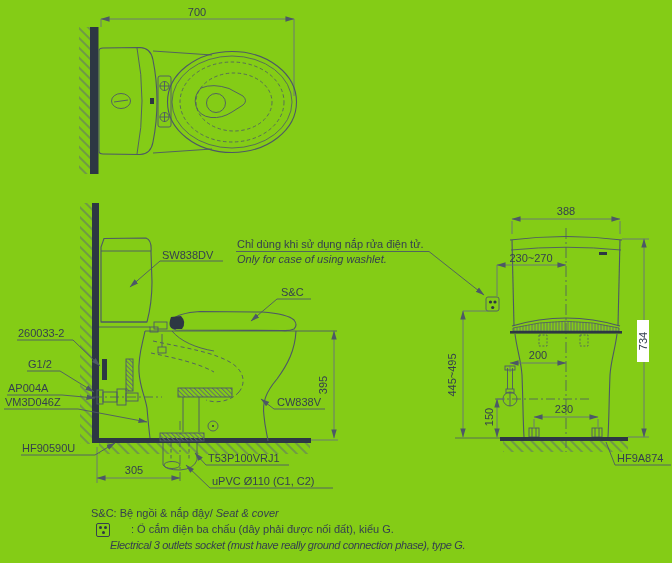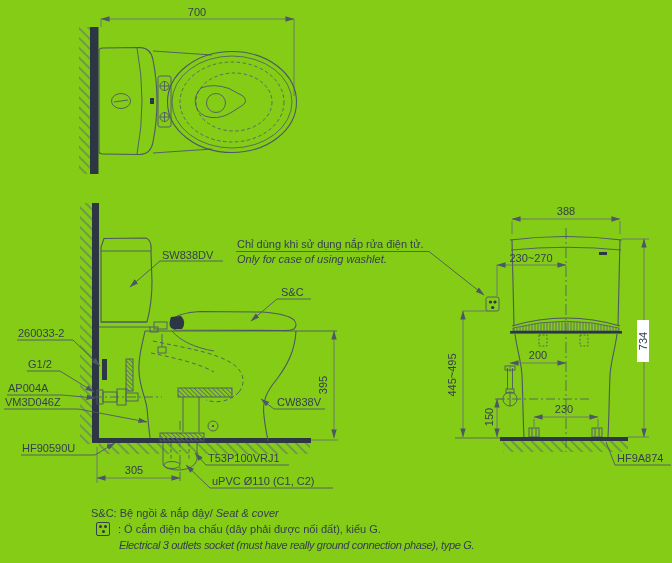--- a/index.html
+++ b/index.html
@@ -3,22 +3,22 @@
 <meta charset="utf-8">
 <style>
   html,body{margin:0;padding:0;background:#ffffff;}
   .canvas{position:relative;width:672px;height:563px;background:#84cc16;overflow:hidden;
           font-family:"Liberation Sans","DejaVu Sans",sans-serif;}
   svg{position:absolute;left:0;top:0;}
   svg text{font-family:"Liberation Sans","DejaVu Sans",sans-serif;font-size:11px;fill:#35404f;}
   svg text.it{font-style:italic;}
   .footnotes{position:absolute;left:91px;top:505px;width:560px;color:#35404f;font-size:11px;line-height:16px;}
   .fn-row{position:relative;white-space:nowrap;}
-  .fn2{margin-left:5px;display:flex;align-items:center;gap:8px;}
-  .fn3{margin-left:28px;font-style:italic;letter-spacing:-0.35px;}
+  .fn2{margin-left:5px;display:flex;align-items:flex-end;gap:21px;}
+  .fn3{margin-left:19px;font-style:italic;letter-spacing:-0.35px;}
   .it{font-style:italic;}
   .sock{display:inline-block;width:12px;height:12px;border:1px solid #35404f;border-radius:2px;position:relative;flex:0 0 auto;}
   .sock i{position:absolute;width:3px;height:3px;border-radius:50%;background:#2d3743;}
   .sock i.a{left:2px;top:2px;} .sock i.b{right:2px;top:2px;} .sock i.c{left:4.5px;bottom:2px;}
 </style>
 </head>
 <body>
 
 <div class="canvas">
 <svg width="672" height="563" viewBox="0 0 672 563">

